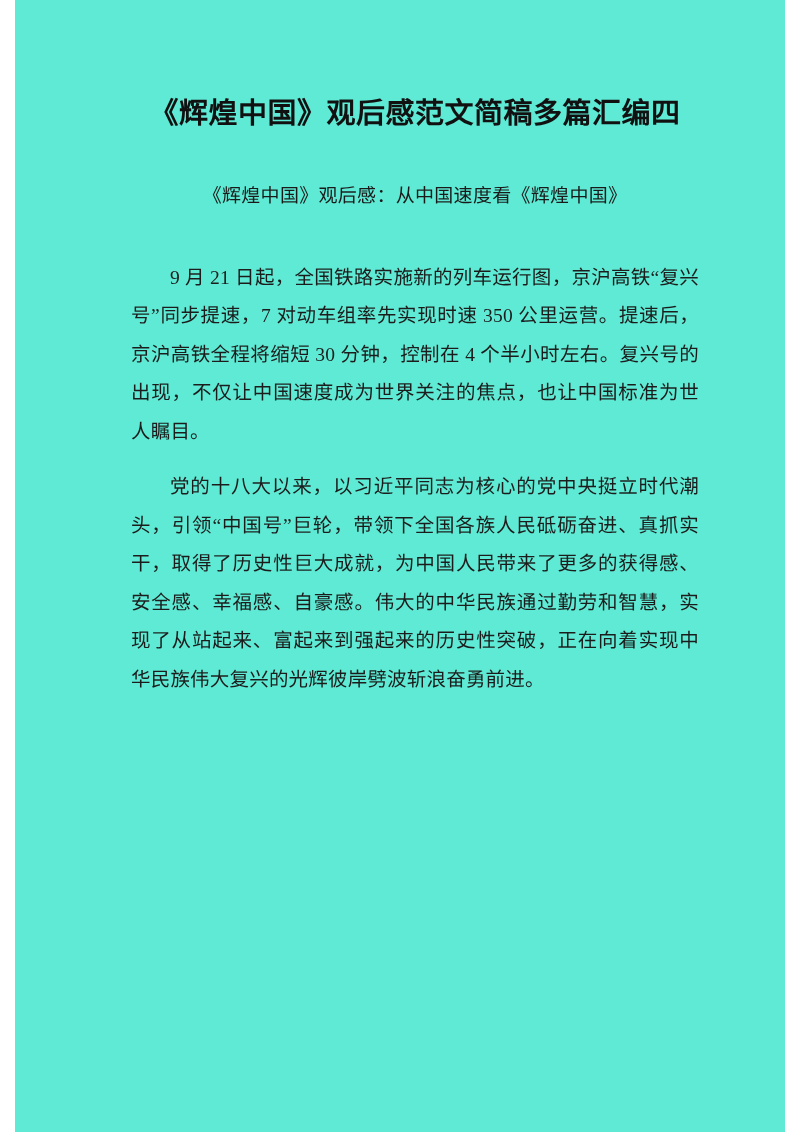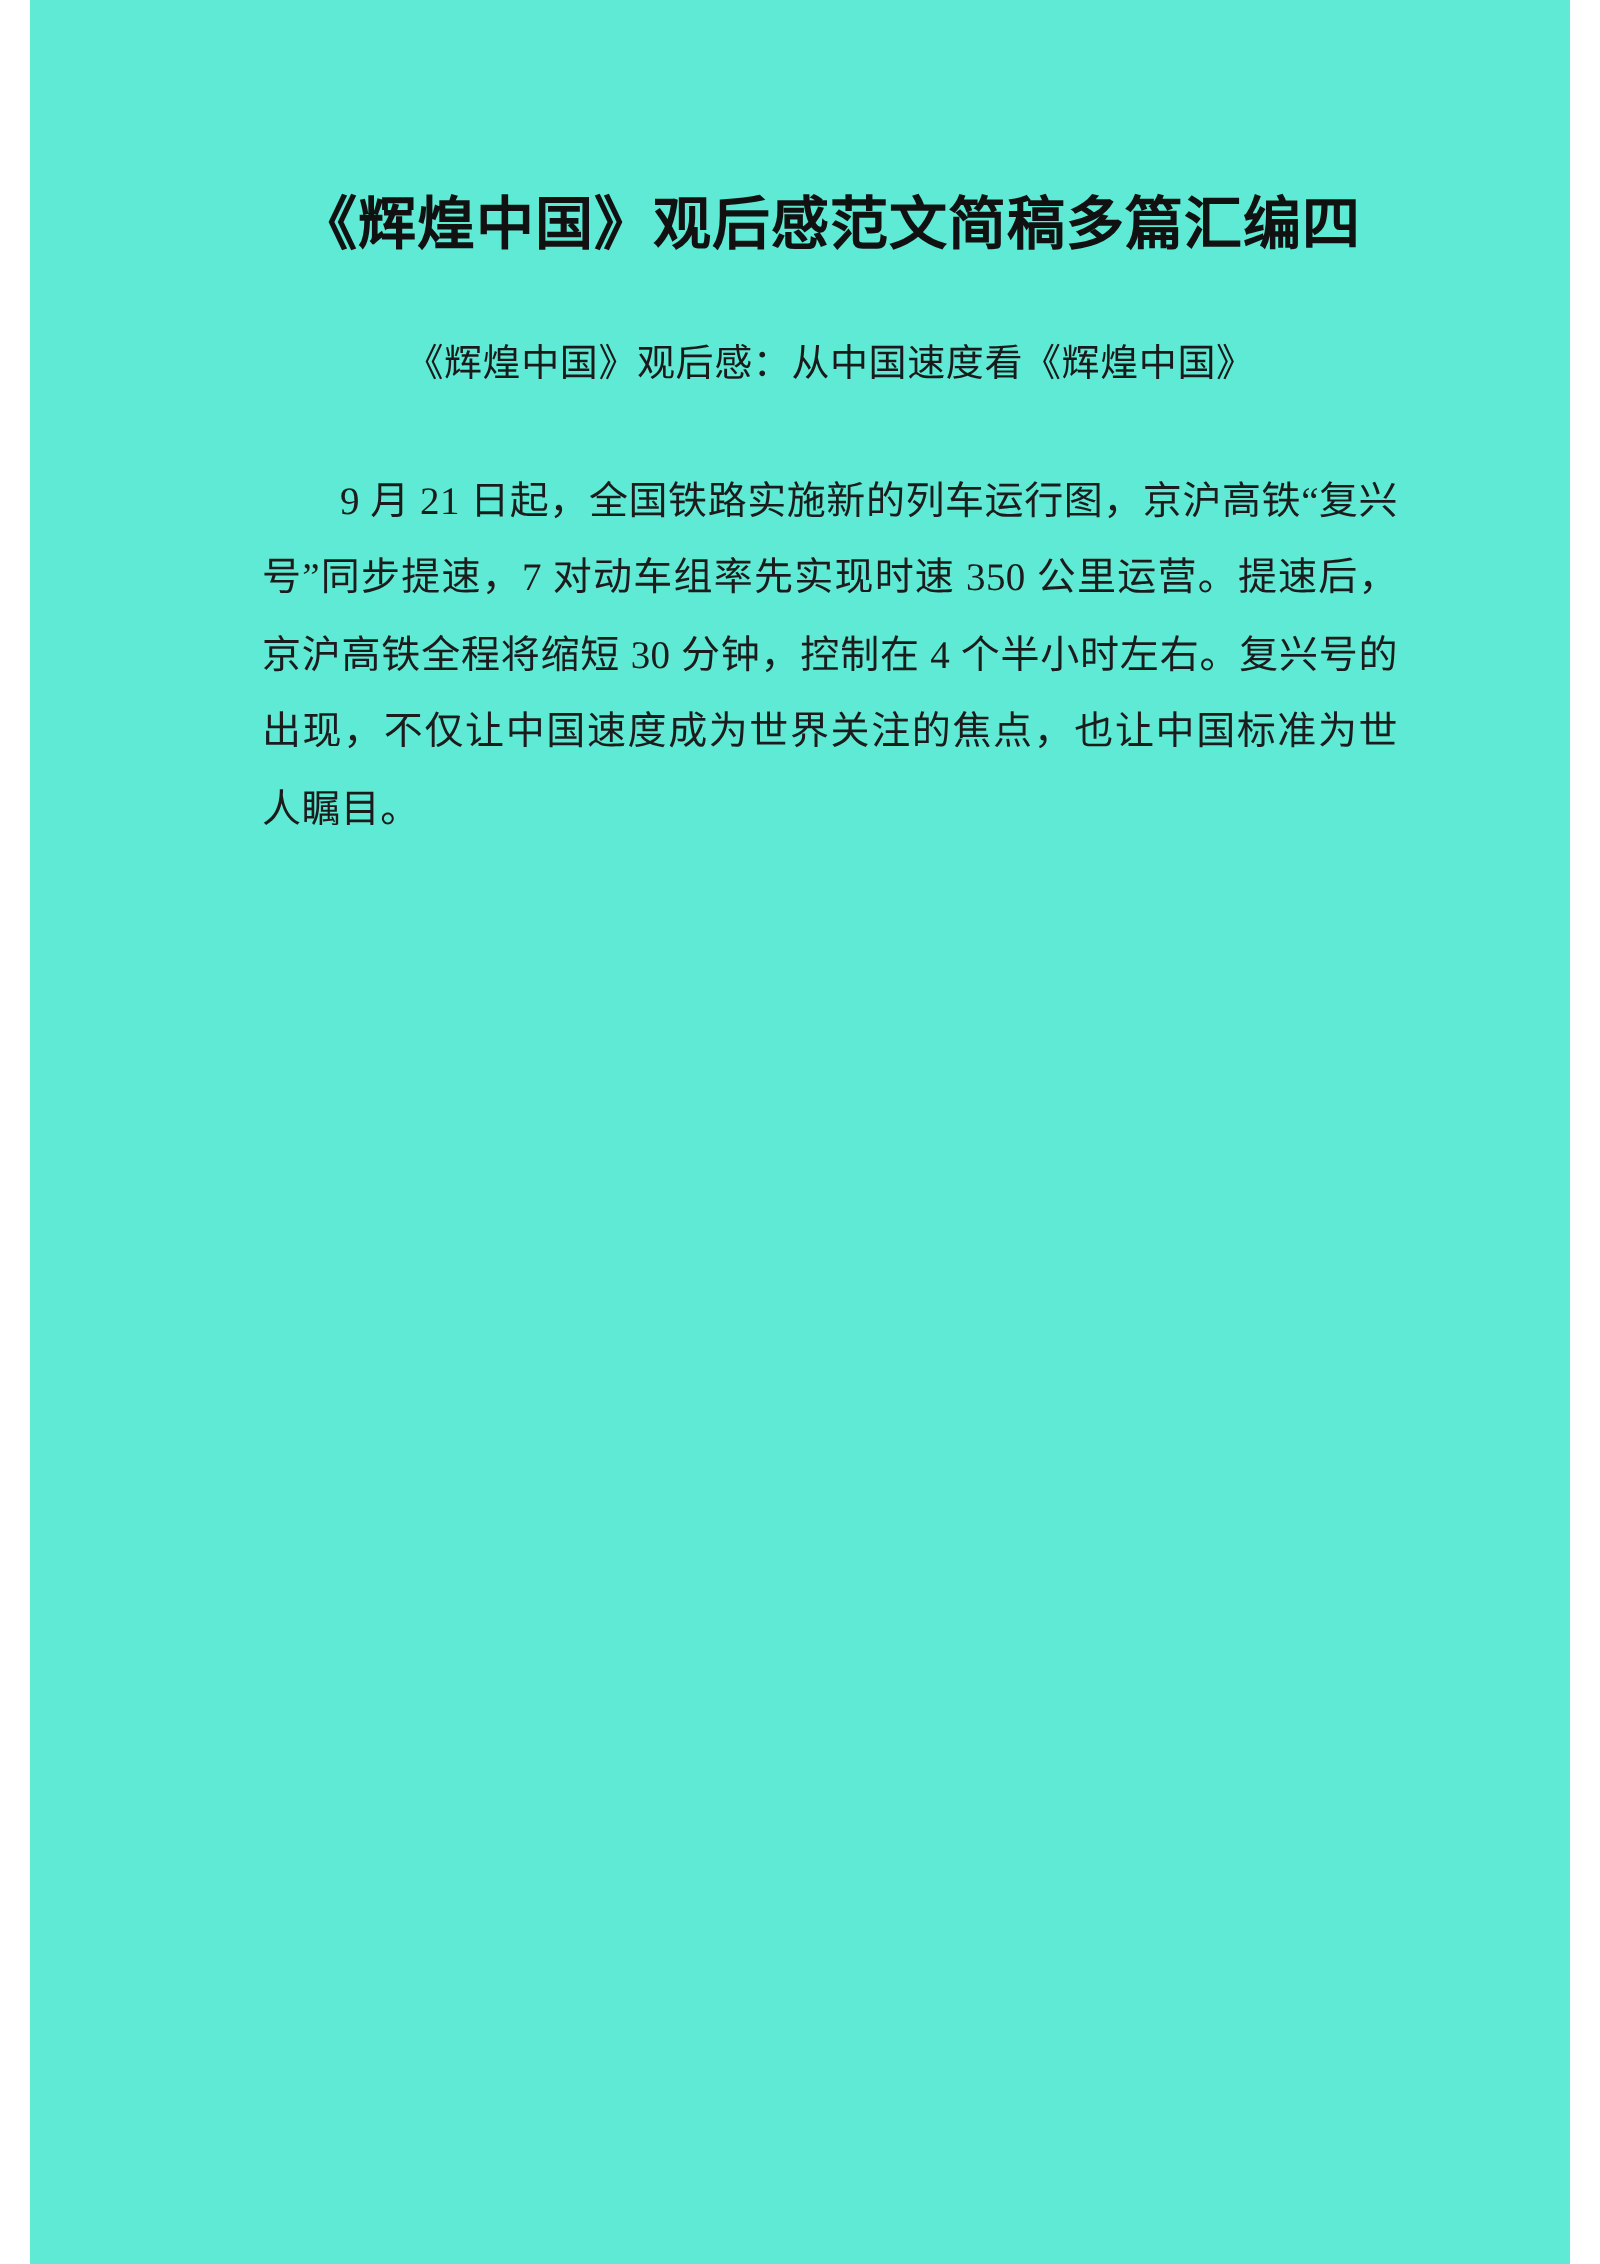--- a/index.html
+++ b/index.html
@@ -35,21 +35,21 @@
     font-size: 29px;
     font-weight: bold;
     line-height: 1.45;
     text-align: center;
     letter-spacing: 0.5px;
     color: #111111;
     padding-top: 92px;
   }
 
   .doc-subtitle {
-    margin: 5px;
+    margin: 18px;
     padding: 0;
     padding-top: 30px;
     font-size: 19px;
     font-weight: normal;
     line-height: 1.5;
     text-align: center;
     letter-spacing: 0.3px;
     color: #1a1a1a;
   }
 
@@ -79,16 +79,17 @@
 
 <div class="page">
   <div class="content">
 
     <h1 class="doc-title">《辉煌中国》观后感范文简稿多篇汇编四</h1>
 
     <h2 class="doc-subtitle">《辉煌中国》观后感：从中国速度看《辉煌中国》</h2>
 
     <div class="body-block">
       <p class="para">9 月 21 日起，全国铁路实施新的列车运行图，京沪高铁“复兴号”同步提速，7 对动车组率先实现时速 350 公里运营。提速后，京沪高铁全程将缩短 30 分钟，控制在 4 个半小时左右。复兴号的出现，不仅让中国速度成为世界关注的焦点，也让中国标准为世人瞩目。</p>
+      <p class="para">党的十八大以来，以习近平同志为核心的党中央挺立时代潮头，引领“中国号”巨轮，带领下全国各族人民砥砺奋进、真抓实干，取得了历史性巨大成就，为中国人民带来了更多的获得感、安全感、幸福感、自豪感。伟大的中华民族通过勤劳和智慧，实现了从站起来、富起来到强起来的历史性突破，正在向着实现中华民族伟大复兴的光辉彼岸劈波斩浪奋勇前进。</p>
     </div>
 
   </div>
 </div>
 
 </body></html>

